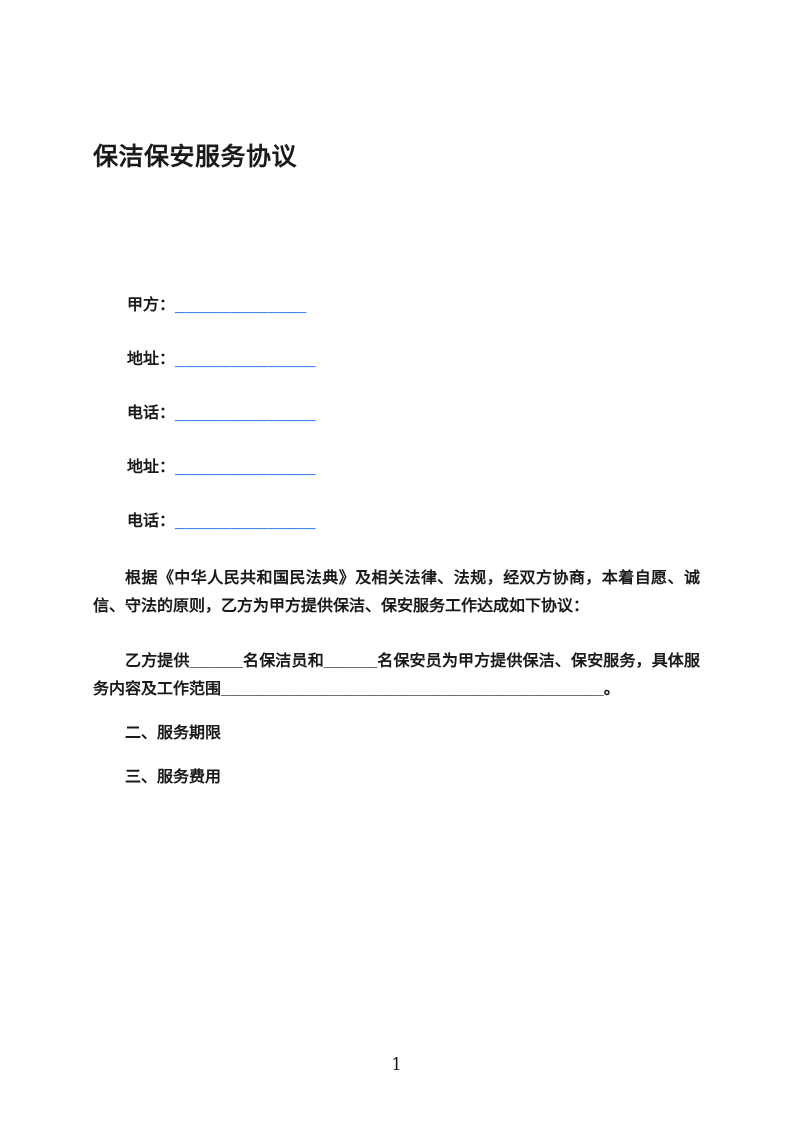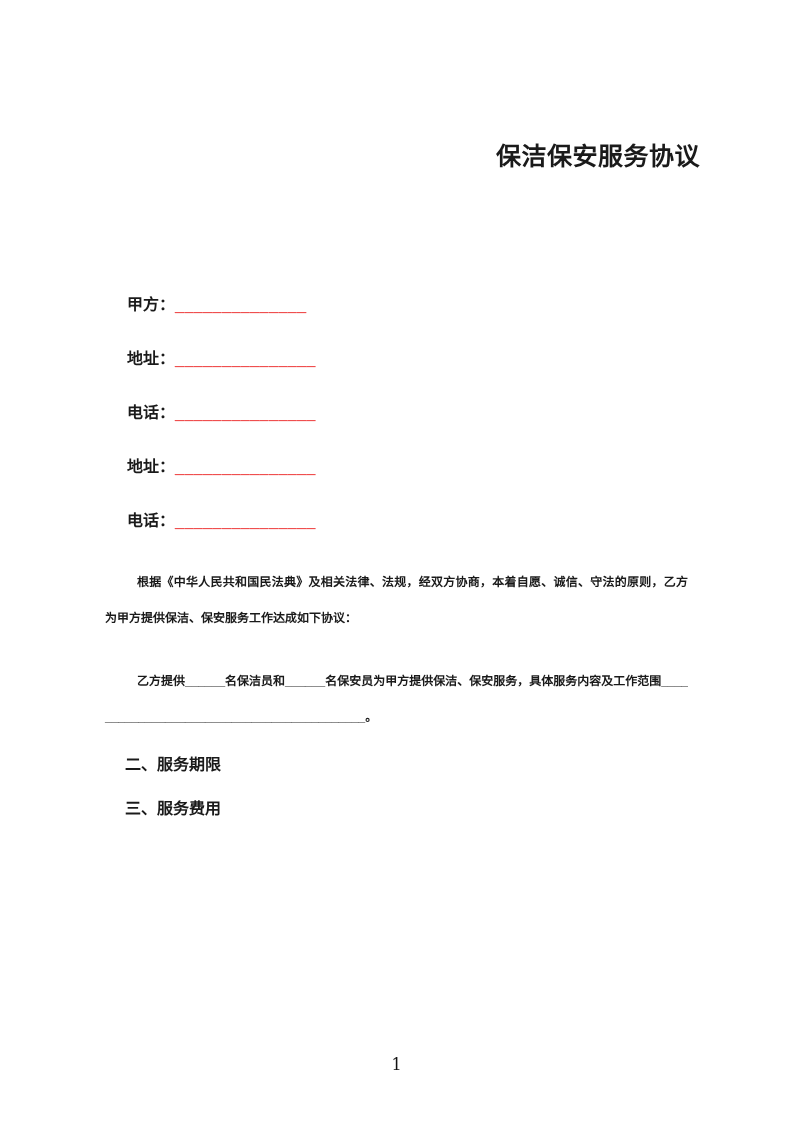--- a/index.html
+++ b/index.html
@@ -16,45 +16,45 @@
     box-sizing: border-box;
     padding: 0 93px;
     font-family: "Liberation Sans", sans-serif;
     font-weight: 700;
     color: #1a1a1a;
     overflow: hidden;
   }
   .doc-title {
     margin: 0;
     padding-top: 142px;
-    text-align: right;
+    text-align: left;
     font-size: 25px;
     line-height: 28px;
     font-weight: 700;
     letter-spacing: 0.5px;
   }
   .parties {
     margin-top: 124px;
     margin-left: 34px;
   }
   .party-line {
     font-size: 16px;
     line-height: 22px;
     margin: 0 0 32px 0;
     white-space: nowrap;
   }
   .party-line .blank {
     font-weight: 400;
-    color: #ef4444;
+    color: #3b82f6;
     letter-spacing: 0.5px;
   }
   .para {
-    margin: 12px;
-    font-size: 12px;
-    line-height: 36px;
+    margin: 0;
+    font-size: 16px;
+    line-height: 28px;
     text-indent: 32px;
     text-align: justify;
     word-break: break-all;
   }
   .para-intro   { margin-top: 19px; }
   .heading      { margin: 0; font-size: 16px; line-height: 22px; text-indent: 32px; }
   .heading-1    { margin-top: 22px; }
   .para-body-1  { margin-top: 27px; }
   .heading-2    { margin-top: 19px; }
   .para-body-2  { margin-top: 28px; }

